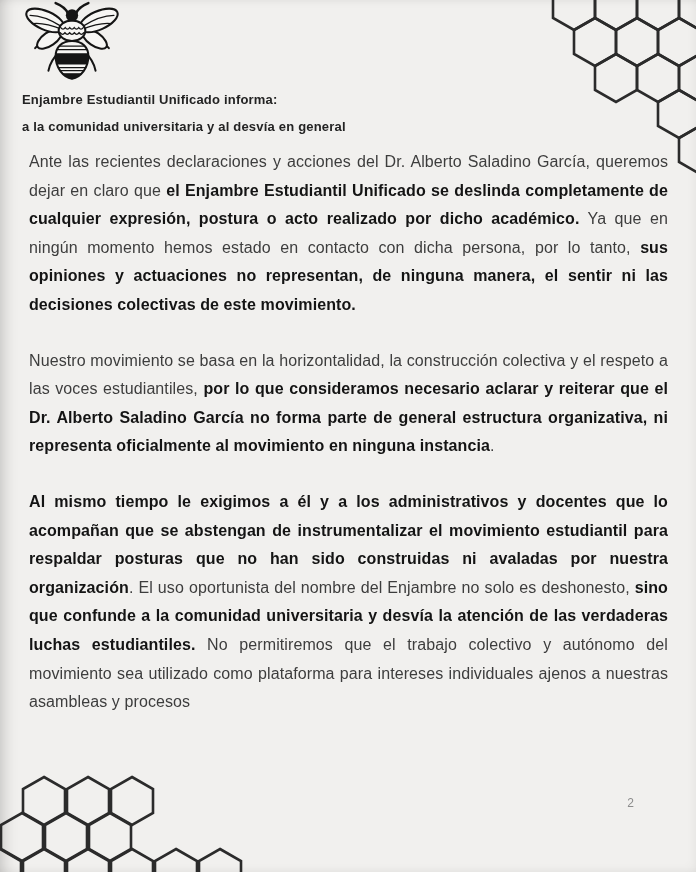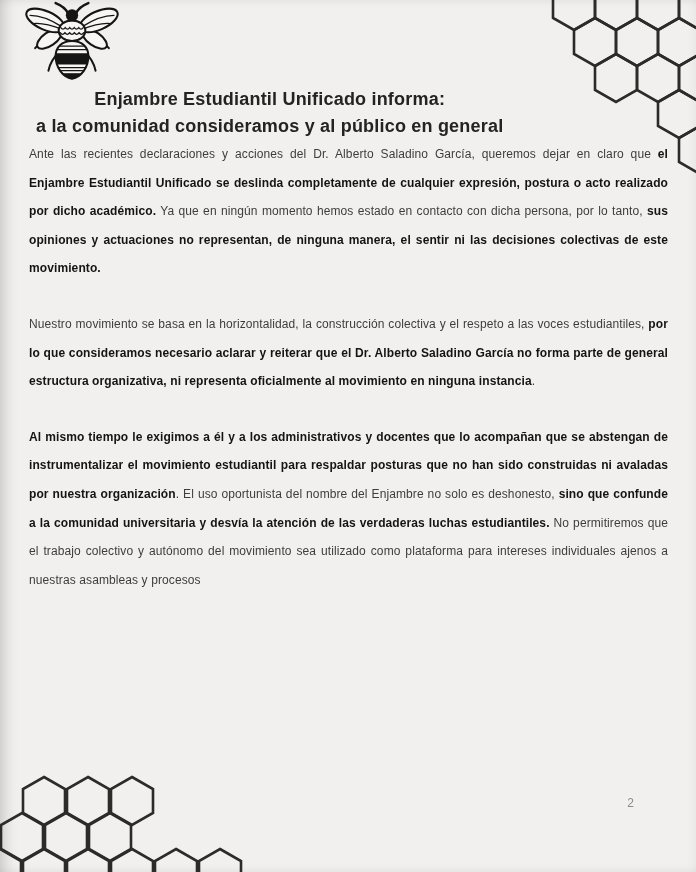--- a/index.html
+++ b/index.html
@@ -20,27 +20,27 @@
     box-shadow:inset 14px 0 16px -12px rgba(0,0,0,0.22),
                inset 0 8px 12px -10px rgba(0,0,0,0.10),
                inset -6px -6px 14px -10px rgba(0,0,0,0.12);
   }
   .bee{position:absolute;left:20px;top:0;width:104px;height:86px;}
   .comb{position:absolute;}
   .comb polygon{fill:none;stroke:var(--hexagon-stroke);stroke-width:2.6;}
   .comb-tr{top:0;right:0;width:200px;height:182px;}
   .comb-bl{left:0;bottom:0;width:300px;height:112px;}
   .hdr{
-    position:absolute;left:36px;top:86px;
+    position:absolute;left:22px;top:86px;
     font-weight:bold;color:var(--heading);
-    font-size:18px;line-height:27px;letter-spacing:.2px;text-align:center;
+    font-size:13px;line-height:27px;letter-spacing:.2px;
   }
   .body-text{
-    position:absolute;left:29px;top:140px;width:639px;
-    font-size:12px;line-height:28.6px;color:var(--text);
+    position:absolute;left:29px;top:148px;width:639px;
+    font-size:16px;line-height:28.6px;color:var(--text);
     letter-spacing:.1px;
   }
   .body-text p{
     margin:0 0 27px 0;
     text-align:justify;
     text-align-last:left;
   }
   .body-text .b{font-weight:bold;color:var(--text-bold);}
   .pagenum{
     position:absolute;top:796px;right:62px;
@@ -124,21 +124,21 @@
       <polygon points="0,89 21,101 21,125 0,137 -21,125 -21,101"></polygon>
       <polygon points="44,89 65,101 65,125 44,137 23,125 23,101"></polygon>
       <polygon points="88,89 109,101 109,125 88,137 67,125 67,101"></polygon>
       <polygon points="132,89 153,101 153,125 132,137 111,125 111,101"></polygon>
       <polygon points="176,89 197,101 197,125 176,137 155,125 155,101"></polygon>
       <polygon points="220,89 241,101 241,125 220,137 199,125 199,101"></polygon>
     </svg>
 
   <div class="hdr">
     <div>Enjambre Estudiantil Unificado informa:</div>
-    <div>a la comunidad consideramos y al público en general</div>
+    <div>a la comunidad universitaria y al desvía en general</div>
   </div>
 
   <div class="body-text">
       <p><span>Ante las recientes declaraciones y acciones del Dr. Alberto Saladino García, queremos dejar en claro que </span><span class="b">el Enjambre Estudiantil Unificado se deslinda completamente de cualquier expresión, postura o acto realizado por dicho académico.</span><span> Ya que en ningún momento hemos estado en contacto con dicha persona, por lo tanto, </span><span class="b">sus opiniones y actuaciones no representan, de ninguna manera, el sentir ni las decisiones colectivas de este movimiento.</span></p>
       <p><span>Nuestro movimiento se basa en la horizontalidad, la construcción colectiva y el respeto a las voces estudiantiles, </span><span class="b">por lo que consideramos necesario aclarar y reiterar que el Dr. Alberto Saladino García no forma parte de general estructura organizativa, ni representa oficialmente al movimiento en ninguna instancia</span><span>.</span></p>
       <p><span class="b">Al mismo tiempo le exigimos a él y a los administrativos y docentes que lo acompañan  que se abstengan de instrumentalizar el movimiento estudiantil para respaldar posturas que no han sido construidas ni avaladas por nuestra organización</span><span>. El uso oportunista del nombre del Enjambre no solo es deshonesto, </span><span class="b">sino que confunde a la comunidad universitaria y desvía la atención de las verdaderas luchas estudiantiles.</span><span> No permitiremos que el trabajo colectivo y autónomo del movimiento sea utilizado como plataforma para intereses individuales ajenos a nuestras asambleas y procesos</span></p>
     </div>
 
   <div class="pagenum">2</div>
 

